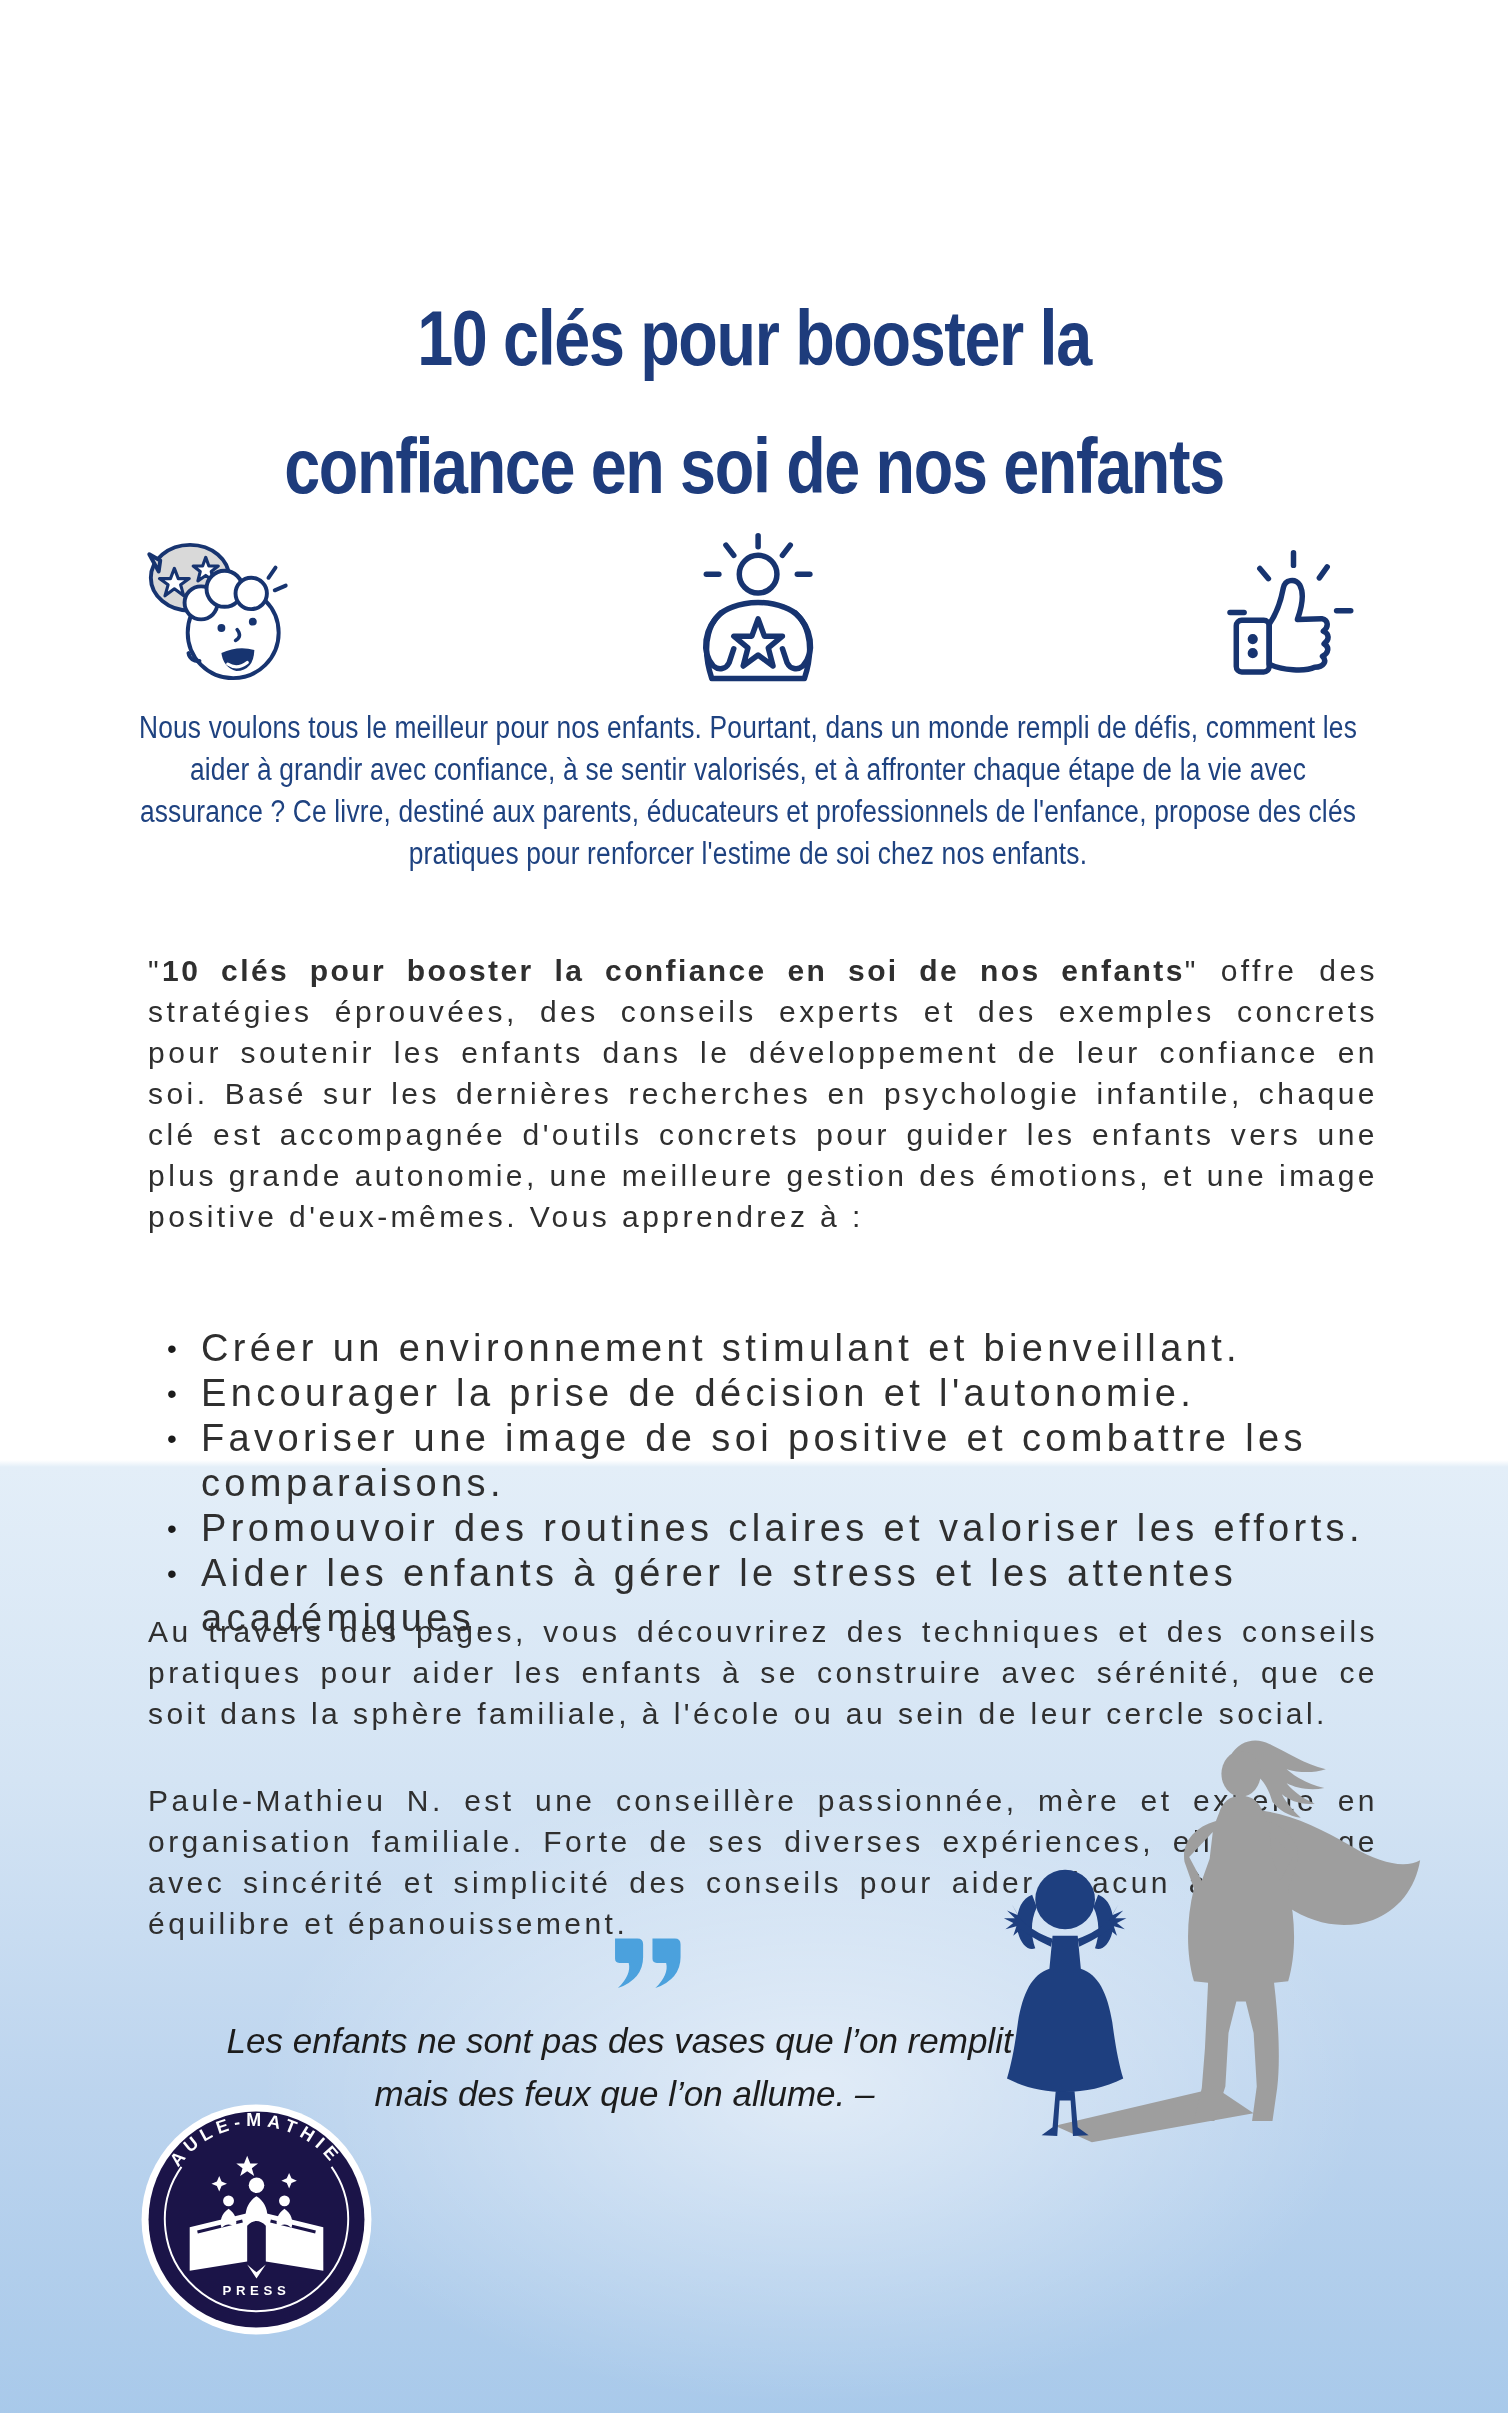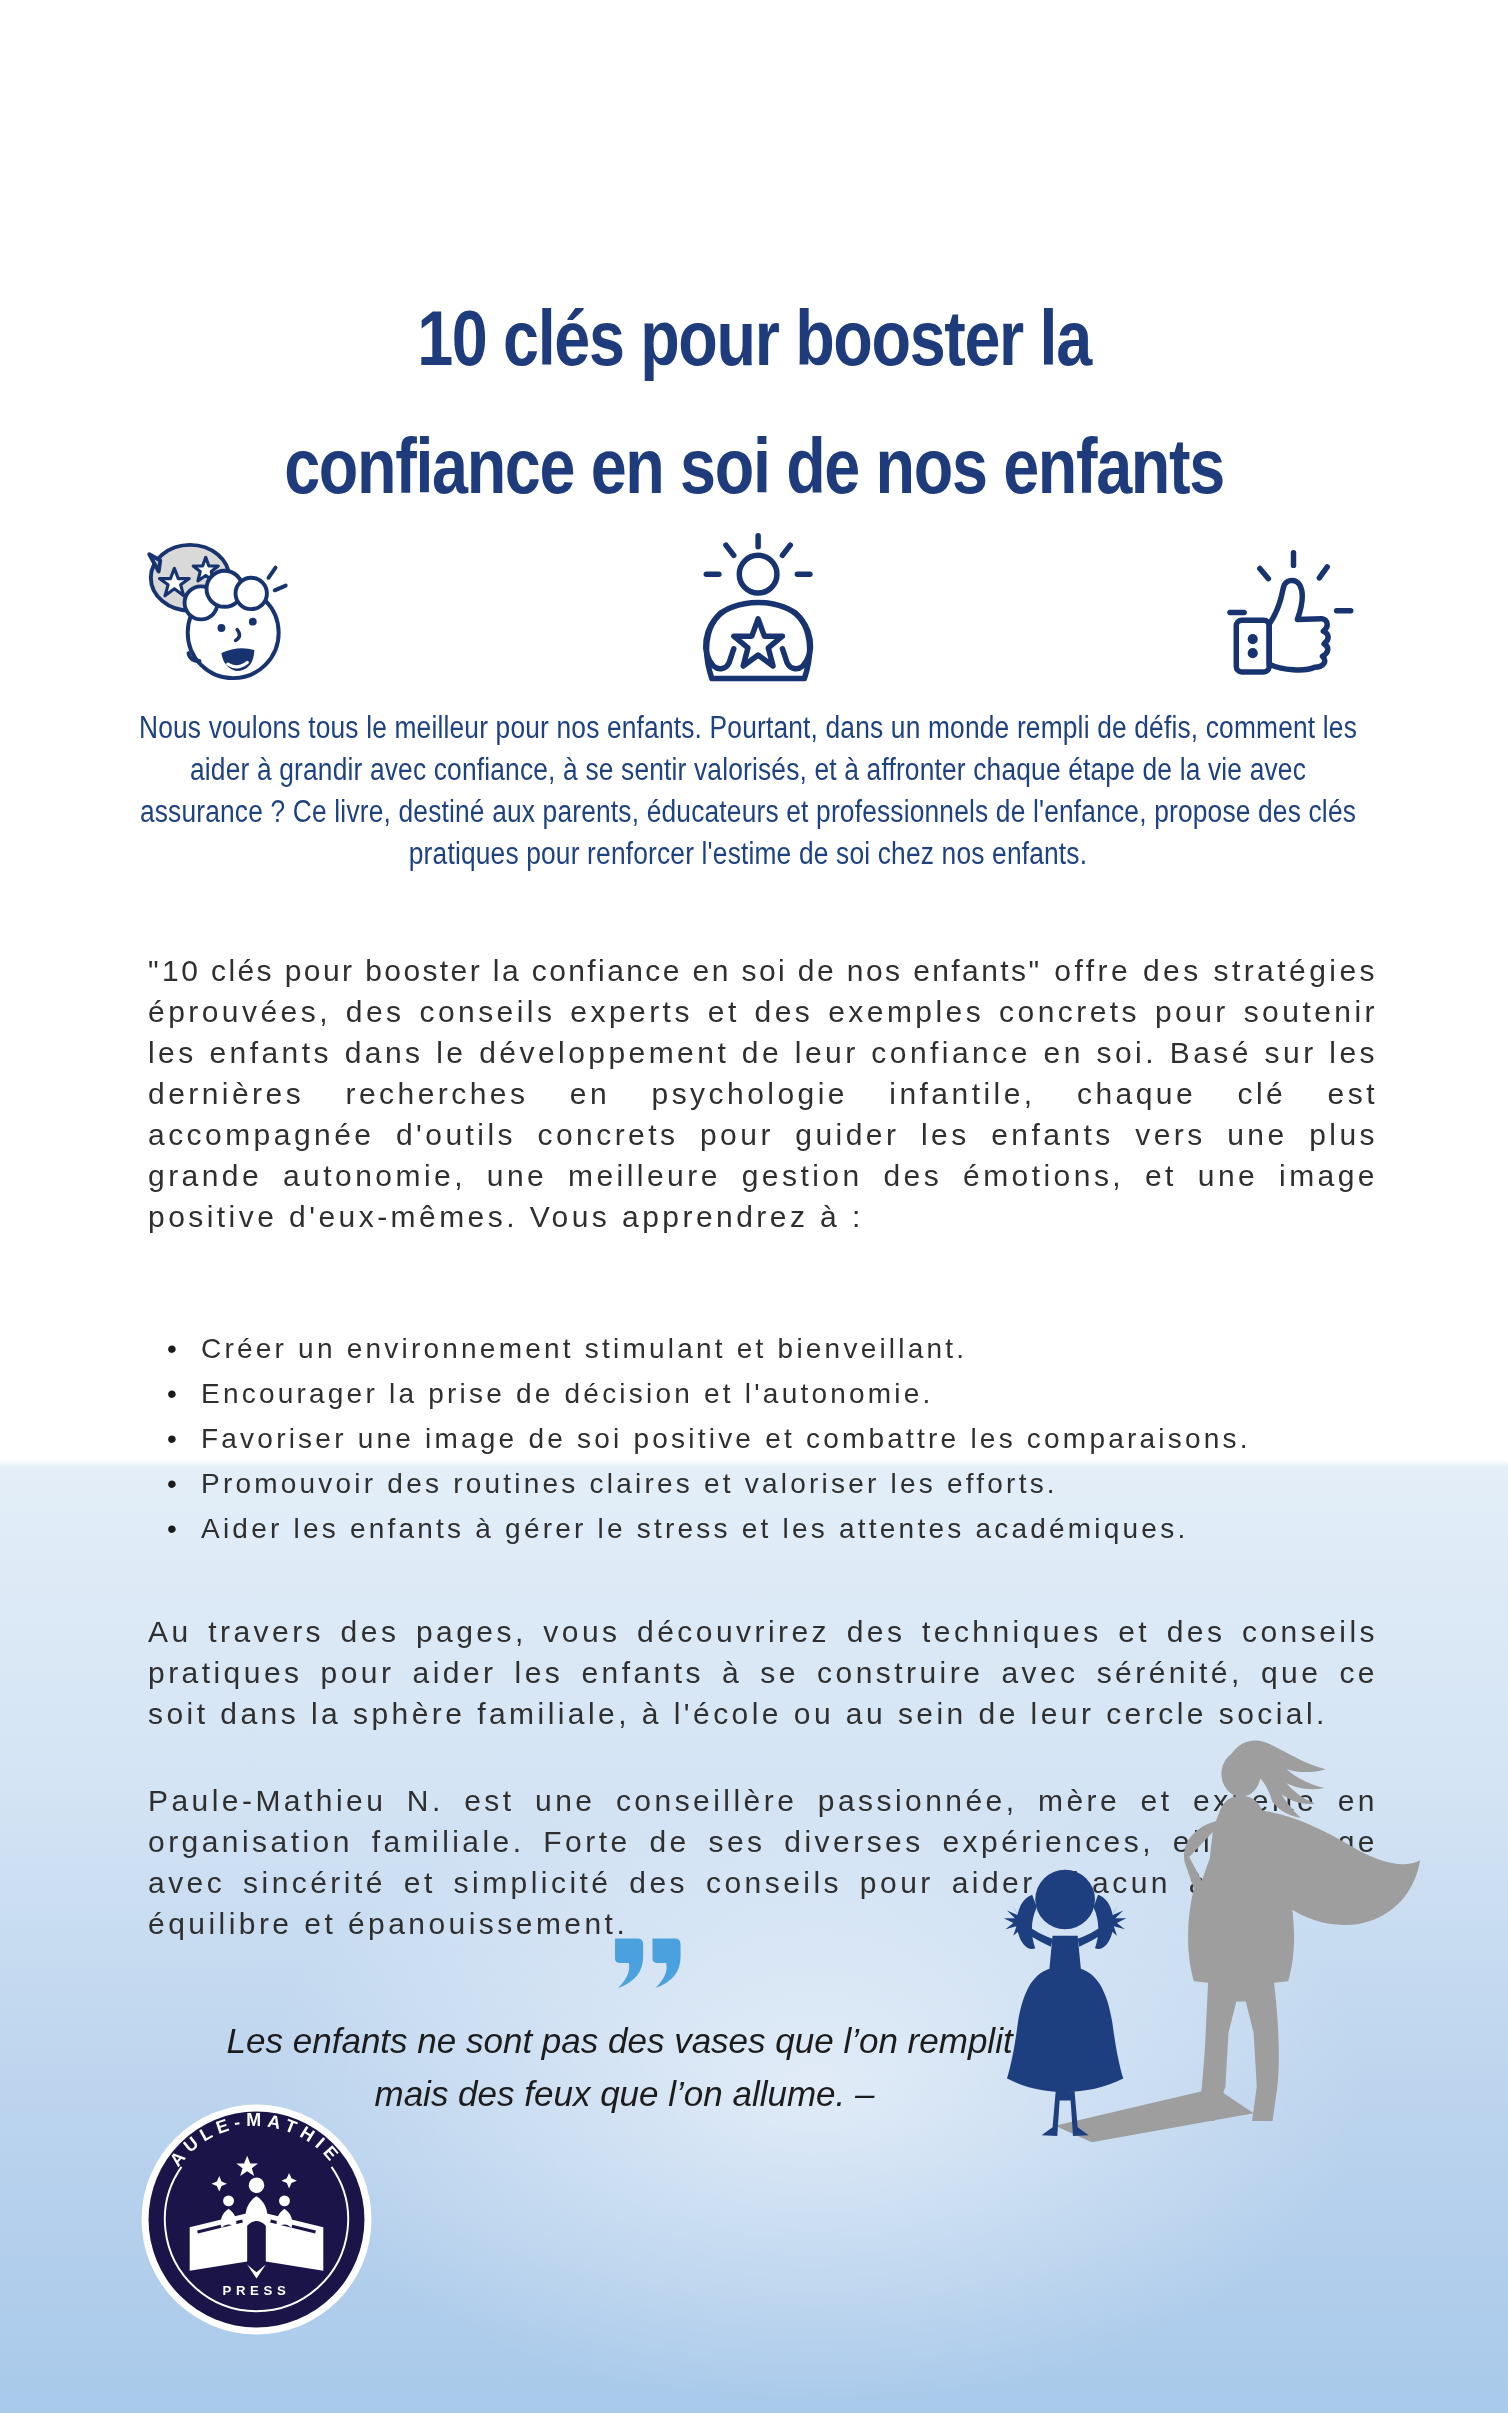--- a/index.html
+++ b/index.html
@@ -51,27 +51,27 @@
   }
 
   
   .body-text {
     left:148px; width:1230px;
     font-size:30px; line-height:41px;
     letter-spacing:0.115em;
     color:#2f2f2f;
     text-align:justify;
   }
-  .body-text .bold { font-weight:normal; letter-spacing:0.08em; }
+  .body-text .bold { font-weight:bold; letter-spacing:0.08em; }
 
   .bullets { left:148px; top:1314px; width:1230px; list-style:none; }
   .bullets li {
     position:relative;
     padding-left:53px;
-    font-size:28px; line-height:45px;
+    font-size:38px; line-height:45px;
     letter-spacing:0.115em;
     color:#2f2f2f;
   }
   .bullets li::before {
     content:"•";
     position:absolute; left:19px; top:0;
     font-size:28px; color:#1b1b1b;
   }
 
   

